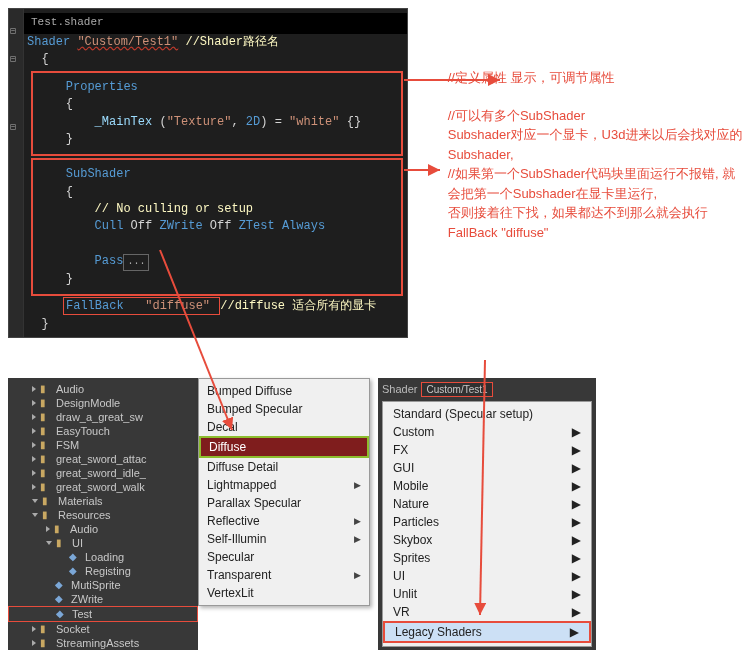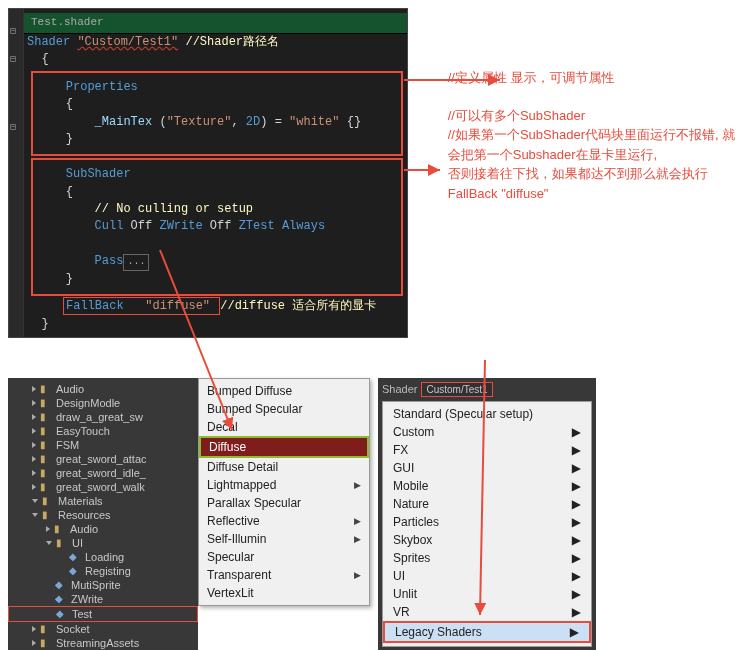--- a/index.html
+++ b/index.html
@@ -32,21 +32,21 @@
     position: absolute;
     left: 1px;
     color: #888;
     font-size: 10px;
   }
   .code-pad { padding-left: 18px; line-height: 1.45; }
   .tab-title {
     color: #aaa;
     font-size: 11px;
     padding: 2px 0;
-    background: #14532d;
+    background: #000000;
     border-bottom: 1px solid #000;
     margin-left: -18px;
     padding-left: 22px;
   }
   .kw { color: #569cd6; }
   .str { color: #ce9178; }
   .cm { color: #fef9c3; }
   .id { color: #9cdcfe; }
   .underline-red {
     text-decoration: underline wavy #c0392b;
@@ -239,20 +239,21 @@
       </div>
       <div>&nbsp;&nbsp;<span>}</span></div>
     </div>
   </div>
 
   <div class="annot">
     <div style="height:60px"></div>
     <div>//定义属性   显示，可调节属性</div>
     <div style="height:18px"></div>
     <div>  //可以有多个SubShader</div>
+    <div>Subshader对应一个显卡，U3d进来以后会找对应的Subshader,</div>
     <div>//如果第一个SubShader代码块里面运行不报错,    就会把第一个Subshader在显卡里运行,</div>
     <div>       否则接着往下找，如果都达不到那么就会执行FallBack  "diffuse"</div>
   </div>
 </div>
 
 <div class="lower">
   <div style="width:190px">
     <div class="unity-panel" id="tree-host">
         <div class="tree-row indent1">
           <span class="tri"></span>

